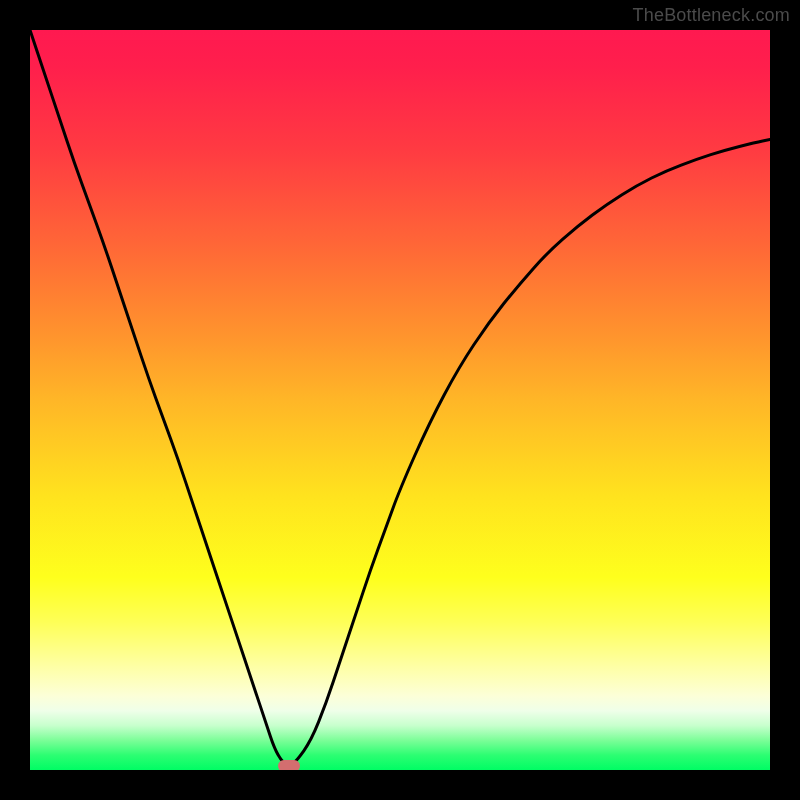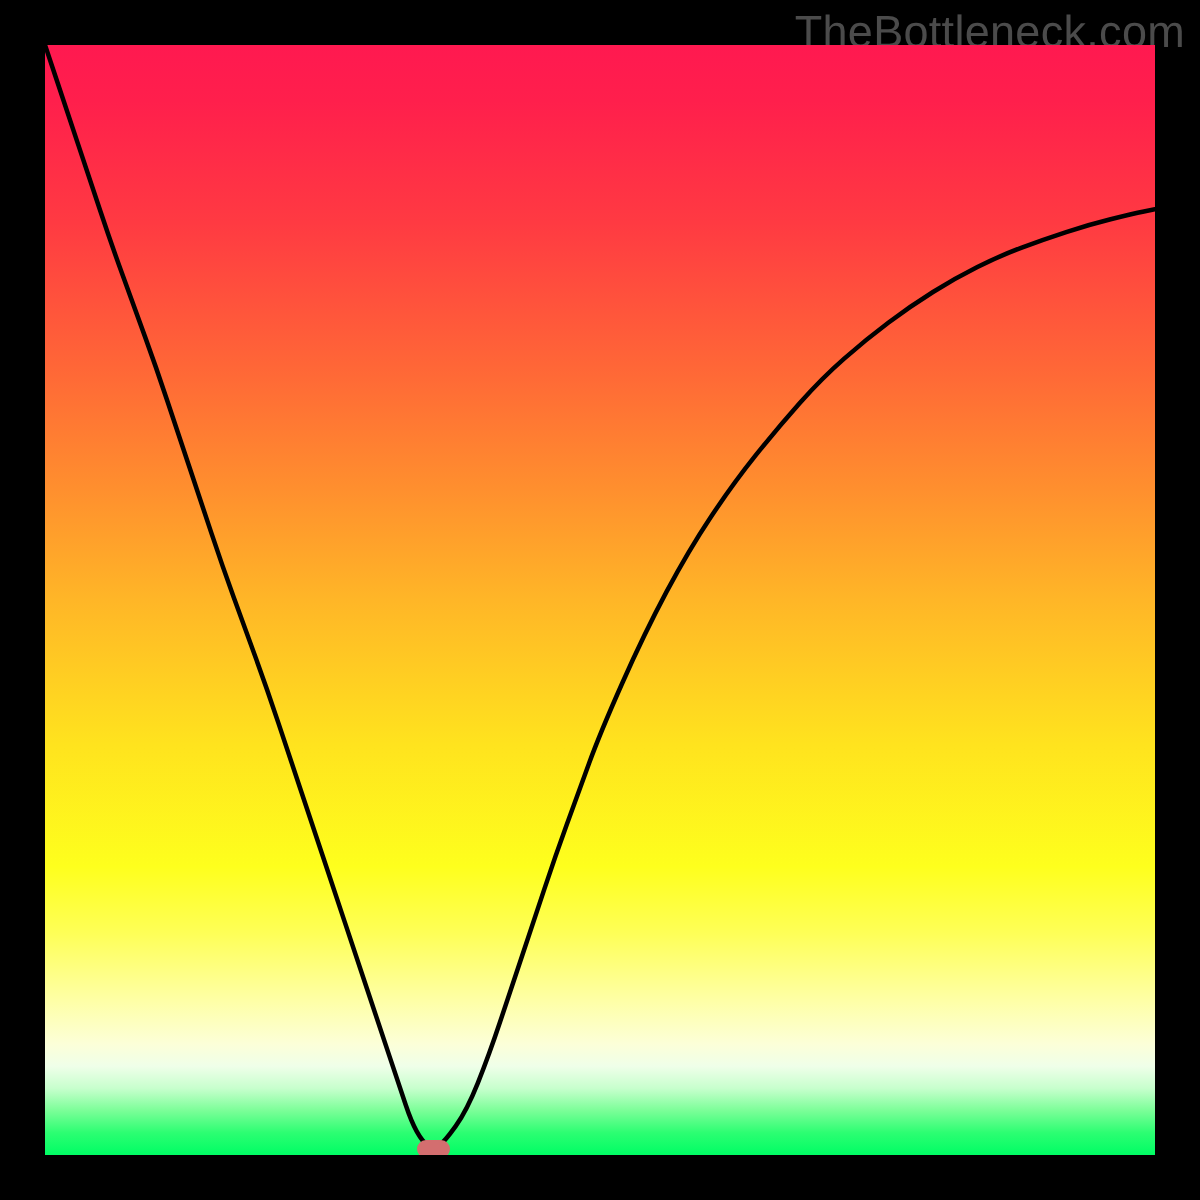--- a/index.html
+++ b/index.html
@@ -53,21 +53,21 @@
     height: 12px;
     border-radius: 6px;
     background: #d36e6f;
     transform: translate(-50%, -50%);
   }
   .watermark {
     position: absolute;
     top: 5px;
     right: 10px;
     color: #4b4b4b;
-    font-size: 30px;
+    font-size: 18px;
     font-weight: 400;
     letter-spacing: 0.2px;
   }
 </style>
 </head>
 <body>
 
 <div class="outer">
   <div class="watermark">TheBottleneck.com</div>
   <div class="plot">

